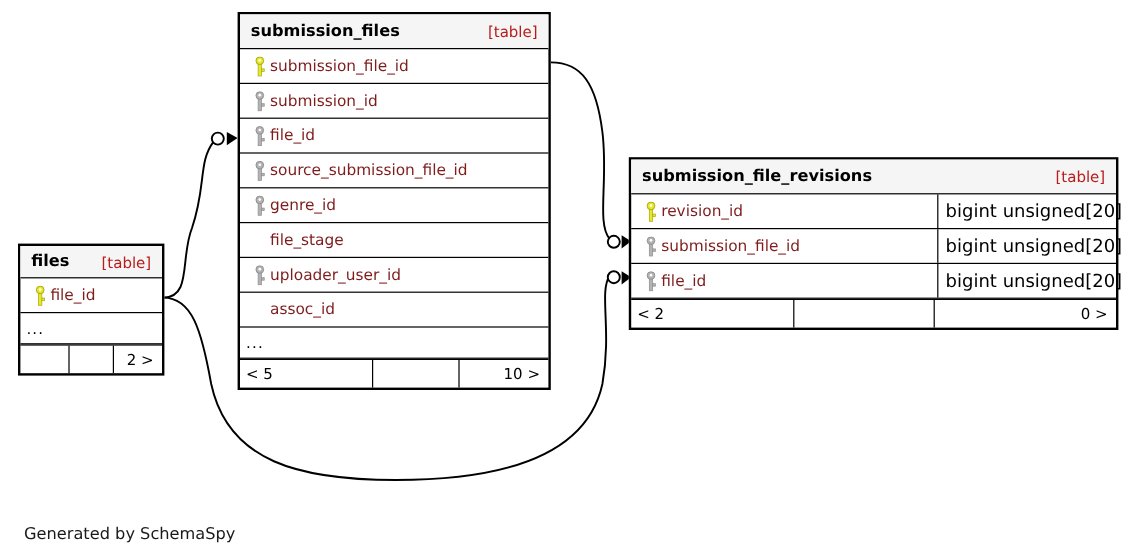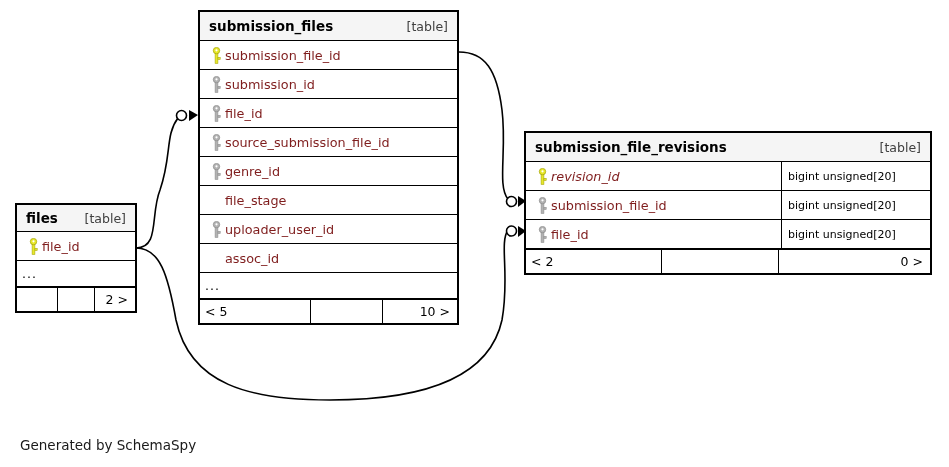--- a/index.html
+++ b/index.html
@@ -47,21 +47,21 @@
     height: 29px;
   }
   .tbl-name {
     font-weight: bold;
     font-size: 13.5px;
     color: #000000;
     white-space: nowrap;
   }
   .tbl-kind {
     font-size: 12.5px;
-    color: #404040;
+    color: #b91c1c;
     white-space: nowrap;
     margin-left: 14px;
   }
 
   .col-row {
     display: flex;
     align-items: stretch;
     border-bottom: 1px solid #000000;
     height: 29px;
     box-sizing: border-box;
@@ -76,21 +76,21 @@
     box-sizing: border-box;
     min-width: 0;
   }
   .col-type {
     flex: 0 0 auto;
     border-left: 1px solid #000000;
     display: flex;
     align-items: center;
     padding: 0 6px;
     box-sizing: border-box;
-    font-size: 11px;
+    font-size: 15px;
     color: #000000;
     white-space: nowrap;
   }
   .col-name {
     font-size: 12.8px;
     color: #7f1d1d;
     white-space: nowrap;
   }
 
   
@@ -323,21 +323,21 @@
           <div class="foot-cell foot-mid" style="width: 73px;"></div>
           <div class="foot-cell foot-right" style="width: 72px;">10 &gt;</div>
         </div>
       </div>
       <div class="table-node" style="left: 524px; top: 131px; width: 408px;">
         <div class="tbl-header" style="height: 29px; gap: 24px;">
           <span class="tbl-name">submission_file_revisions</span>
           <span class="tbl-kind">[table]</span>
         </div>
         <div class="col-row">
-          <div class="col-main" style="width: 255px; font-style: italic;">
+          <div class="col-main" style="width: 255px;">
             <span class="keyslot">
               <svg width="11" height="17" viewBox="0 0 11 17">
                 <g>
                   <rect x="4.1" y="6.2" width="2.8" height="10.2" fill="#e8e82a" stroke="#a8a80e" stroke-width="0.6"></rect>
                   <rect x="6.9" y="10.4" width="2.3" height="2.1" fill="#e8e82a" stroke="#a8a80e" stroke-width="0.6"></rect>
                   <circle cx="5.5" cy="3.6" r="3.2" fill="#e8e82a" stroke="#a8a80e" stroke-width="0.8"></circle>
                   <circle cx="5.5" cy="3.3" r="1.1" fill="#ffffff"></circle>
                 </g>
               </svg>
             </span>

